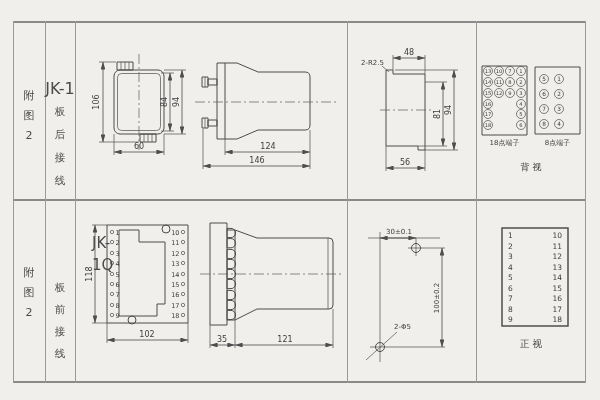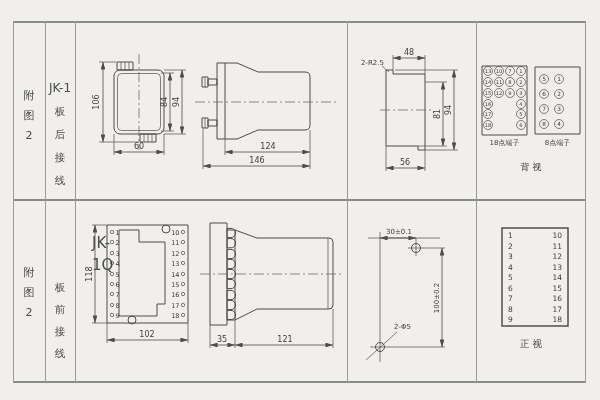--- a/index.html
+++ b/index.html
@@ -34,21 +34,21 @@
   <div class="vline" style="left:347px;top:21px;height:362px;"></div>
   <div class="vline" style="left:476px;top:21px;height:362px;"></div>
   <div class="vline" style="left:585px;top:21px;height:362px;"></div>
 
   <div class="vlabel" style="left:13px;top:86px;width:32px;font-size:11px;line-height:20px;">
     <span>附</span>
     <span>图</span>
     <span>2</span>
   </div>
   <div class="vlabel" style="left:45px;top:77px;width:30px;font-size:10.5px;line-height:23px;">
-    <span style="font-size:12px;">JK-1</span>
+    <span style="font-size:16px;">JK-1</span>
     <span>板</span>
     <span>后</span>
     <span>接</span>
     <span>线</span>
   </div>
 
   <div class="vlabel" style="left:13px;top:263px;width:32px;font-size:11px;line-height:20px;">
     <span>附</span>
     <span>图</span>
     <span>2</span>

